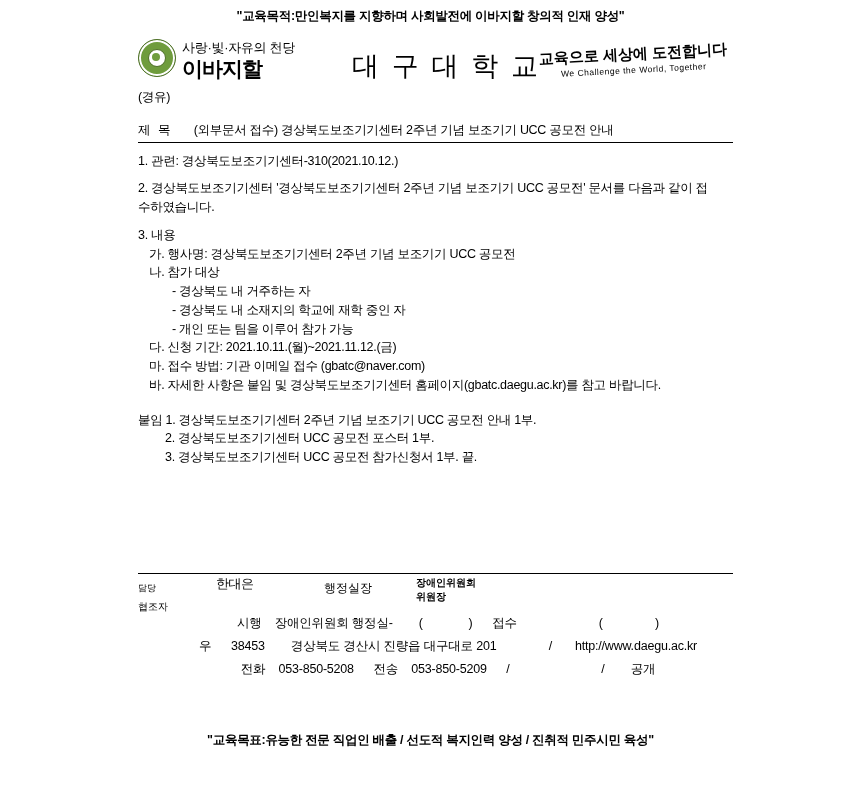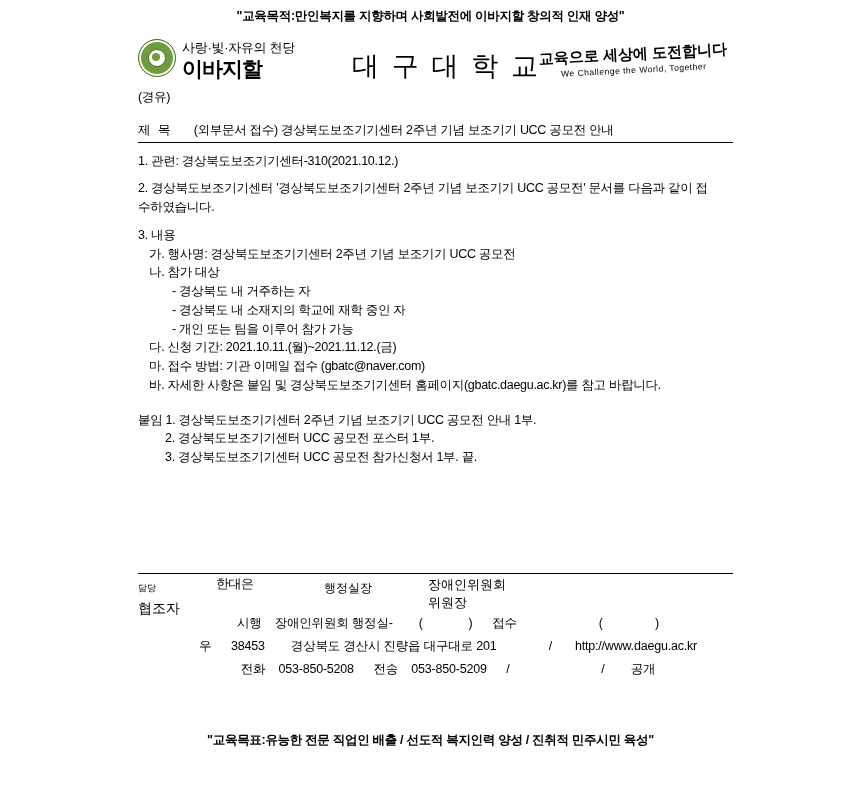--- a/index.html
+++ b/index.html
@@ -160,30 +160,31 @@
     letter-spacing: -0.5px;
   }
   .ap-office {
     position: absolute;
     left: 186px;
     top: 2px;
     font-size: 12px;
   }
   .ap-dept {
     position: absolute;
-    left: 290px;
+    left: 278px;
     top: -2px;
-    font-size: 13px;
+    font-size: 10px;
     line-height: 1.35;
+    font-weight: bold;
   }
   .ap-second {
     position: absolute;
     left: 0;
     top: 22px;
-    font-size: 14px;
+    font-size: 10px;
   }
   .footer-area {
     position: absolute;
     left: 138px;
     top: 612px;
     width: 620px;
     font-size: 12.5px;
     line-height: 1.85;
     letter-spacing: -0.2px;
     text-align: center;

